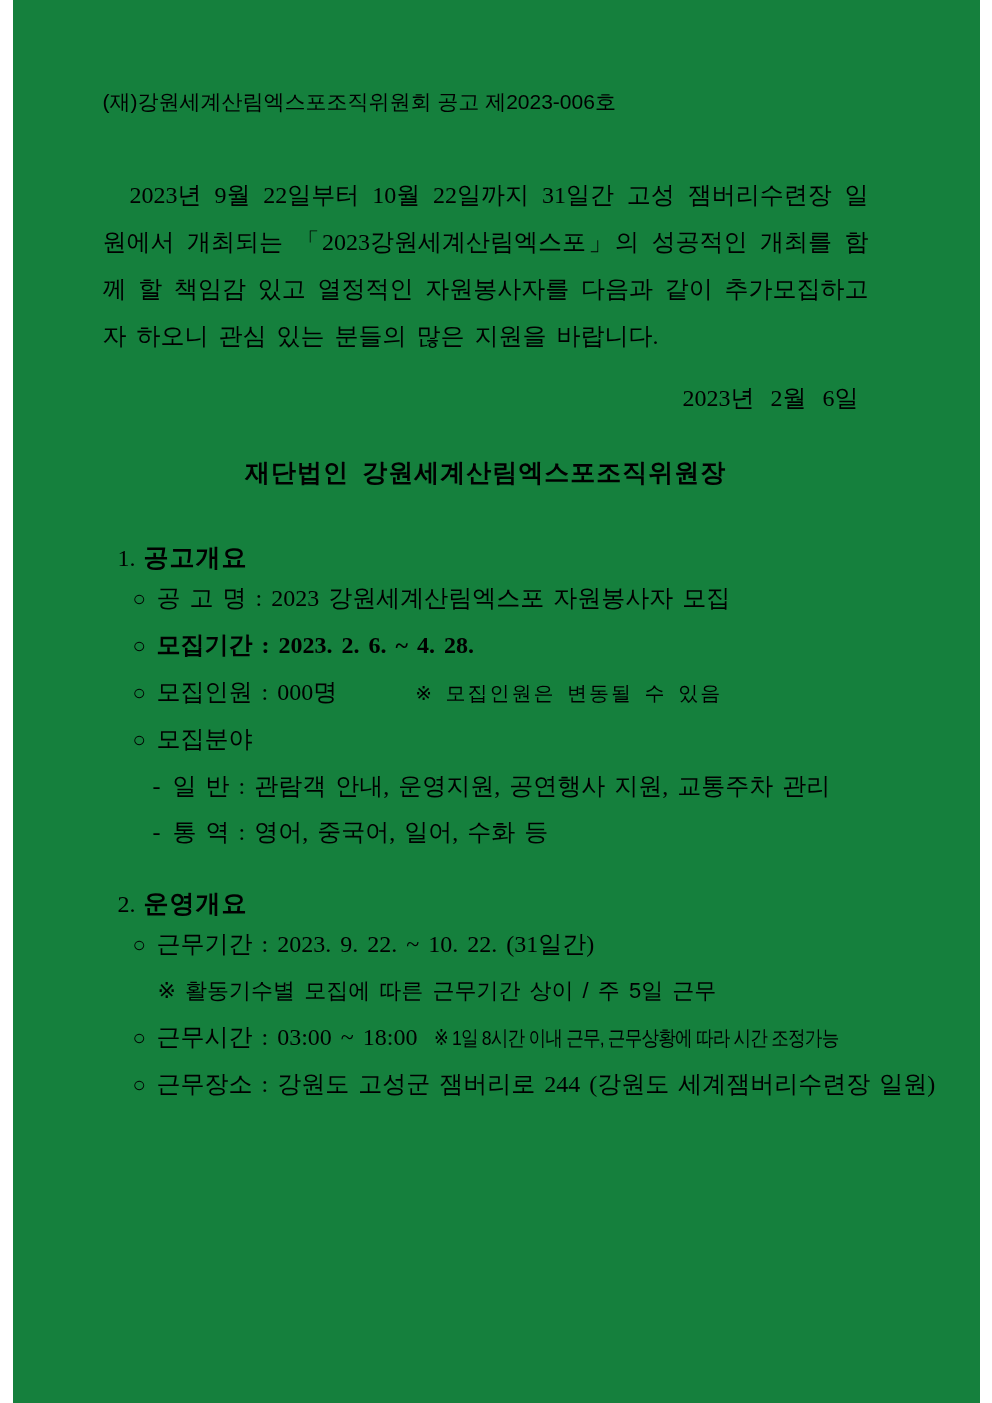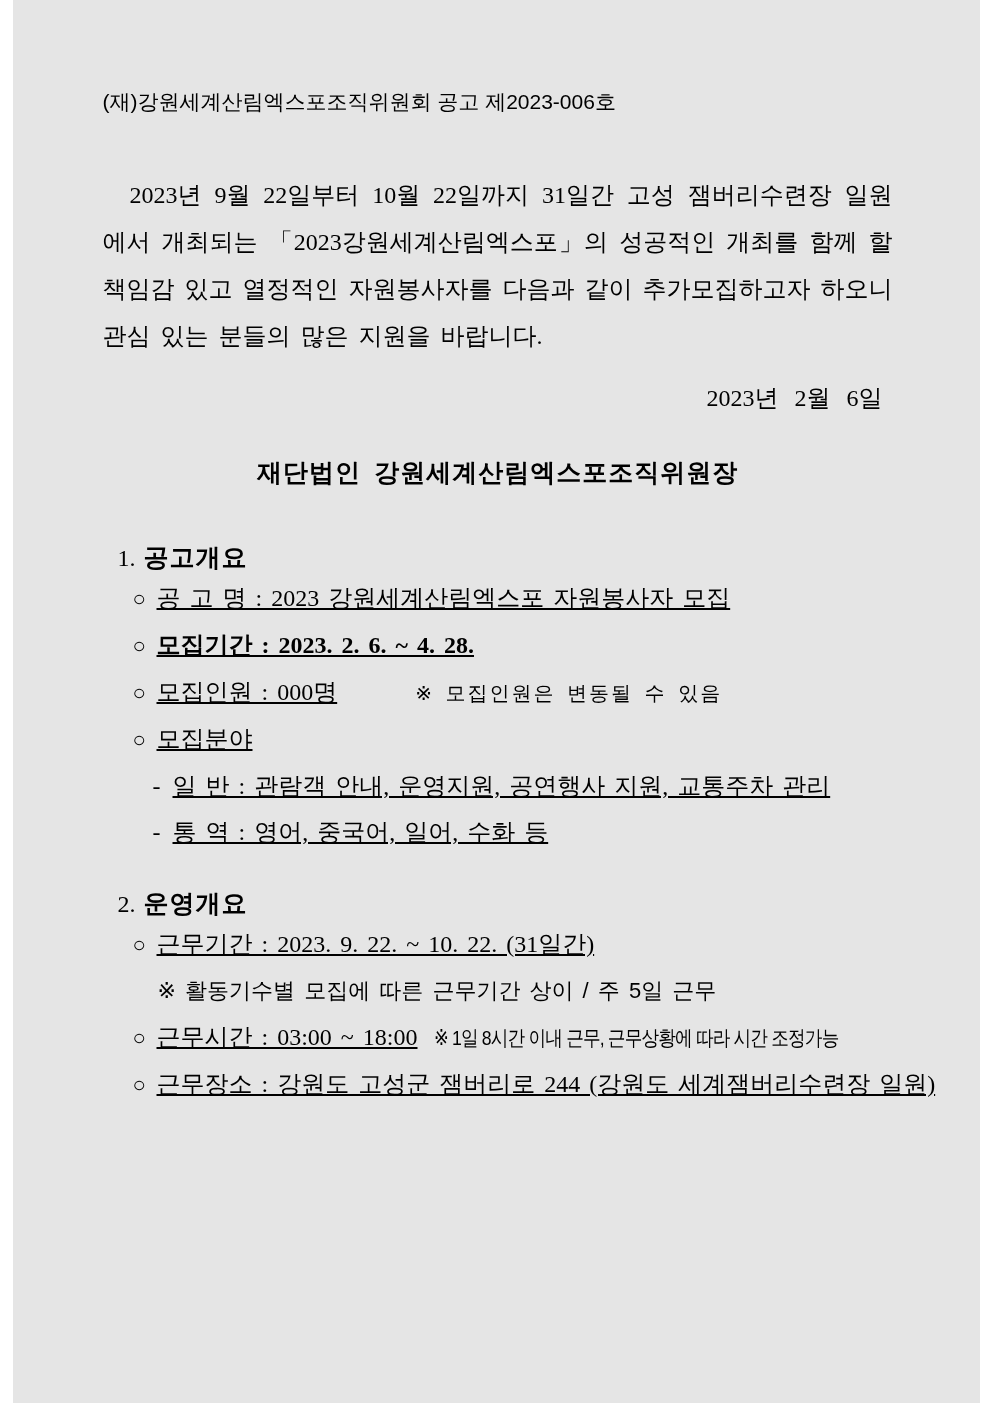--- a/index.html
+++ b/index.html
@@ -2,23 +2,23 @@
 <html><head>
 <meta charset="utf-8">
 <style>
   * { margin: 0; padding: 0; box-sizing: border-box; }
   html, body { background: #ffffff; }
   .page {
     position: relative;
     width: 967px;
     height: 1403px;
     margin: 0 auto;
-    background: #e5e5e5;
+    background: #15803d;
     color: #000000;
-    padding: 88px 87px 0 90px;
+    padding: 88px 111px 0 90px;
     font-family: "Liberation Serif", "DejaVu Serif", serif;
     overflow: hidden;
   }
   .doc-number {
     font-family: "Liberation Sans", "DejaVu Sans", sans-serif;
     font-size: 21px;
     letter-spacing: 0px;
     white-space: pre;
   }
   .title {
@@ -79,21 +79,21 @@
   }
   .item.sub { padding-left: 50px; }
   .item.bold .item-text { font-weight: bold; }
   .bullet {
     display: inline-block;
     width: 24px;
     font-size: 22px;
     vertical-align: baseline;
   }
   .item.sub .bullet { width: 20px; font-size: 24px; }
-  .item-text { word-spacing: 3px; text-decoration: underline; }
+  .item-text { word-spacing: 3px; }
   .item-note {
     font-family: "Liberation Sans", "DejaVu Sans", sans-serif;
     font-size: 20px;
     letter-spacing: 2px;
     word-spacing: 4px;
     margin-left: 78px;
   }
   .item-note.condensed {
     display: inline-block;
     font-size: 21px;

